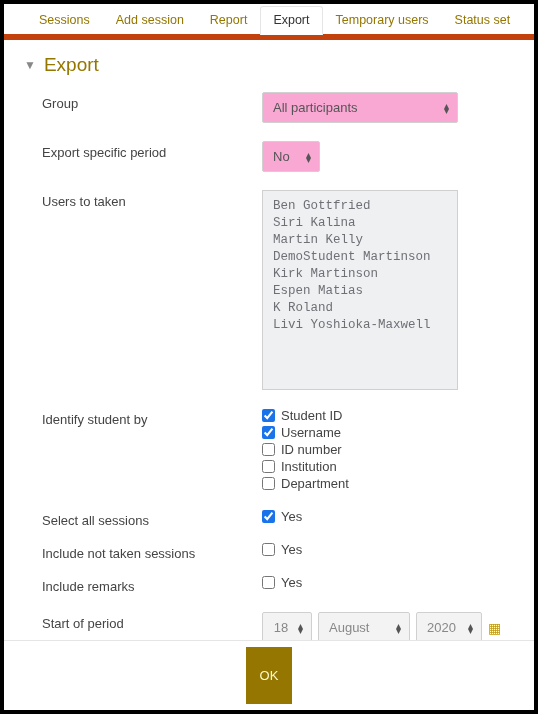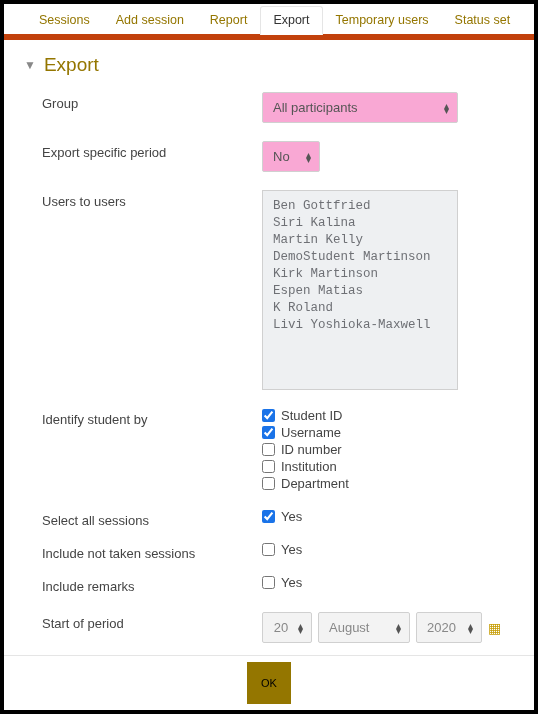--- a/index.html
+++ b/index.html
@@ -152,24 +152,24 @@
     position: absolute;
     bottom: 0; left: 0; right: 0;
     border-top: 1px solid #e5e5e5;
     display: flex;
     justify-content: center;
     padding: 6px 0;
     background: #fff;
   }
   .ok-btn {
     background: #947600;
-    color: #000000;
+    color: #fef9c3;
     border: none;
-    padding: 15px 14px;
-    font-size: 11px;
+    padding: 21px 14px;
+    font-size: 13px;
     cursor: pointer;
   }
   .sel-month { width: 92px; padding: 7px 24px 7px 10px; }
   .sel-year { width: 66px; padding: 7px 22px 7px 10px; }
   .sel-day { width: 50px; padding: 7px 22px 7px 10px; justify-content:center;}
   .arrows span { display:block; height:5px;}
 </style>
 </head>
 <body>
 
@@ -212,21 +212,21 @@
             <span>No</span>
             <span class="arrows">
                 <span>▴</span>
                 <span>▾</span>
               </span>
           </div>
         </div>
       </div>
 
       <div class="form-row">
-        <div class="form-label">Users to users</div>
+        <div class="form-label">Users to taken</div>
         <div class="form-value">
           <div class="listbox">
             <div class="item">Ben Gottfried</div>
             <div class="item">Siri Kalina</div>
             <div class="item">Martin Kelly</div>
             <div class="item">DemoStudent Martinson</div>
             <div class="item">Kirk Martinson</div>
             <div class="item">Espen Matias</div>
             <div class="item">K Roland</div>
             <div class="item">Livi Yoshioka-Maxwell</div>
@@ -290,21 +290,21 @@
               <span>Yes</span>
             </label>
         </div>
       </div>
 
       <div class="form-row">
         <div class="form-label">Start of period</div>
         <div class="form-value">
           <div class="date-row">
             <div class="select sel-day disabled">
-                <span>20</span>
+                <span>18</span>
                 <span class="arrows">
                   <span>▴</span>
                   <span>▾</span>
                 </span>
               </div>
             <div class="select sel-month disabled">
                 <span>August</span>
                 <span class="arrows">
                   <span>▴</span>
                   <span>▾</span>

